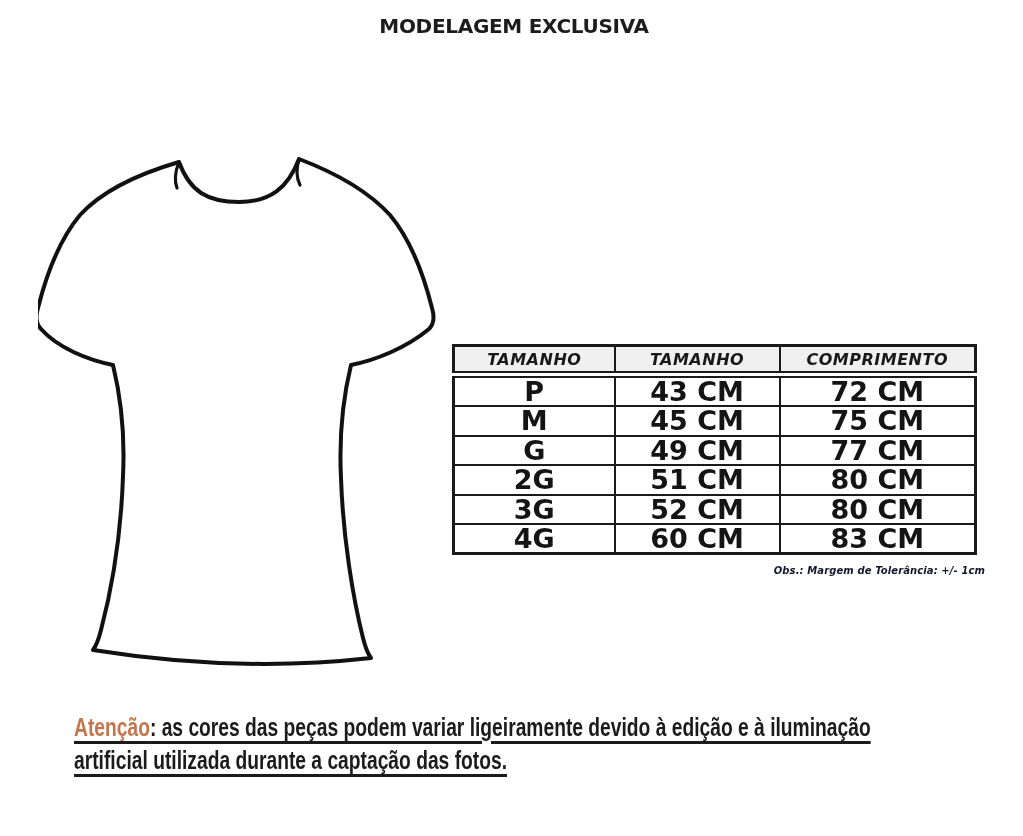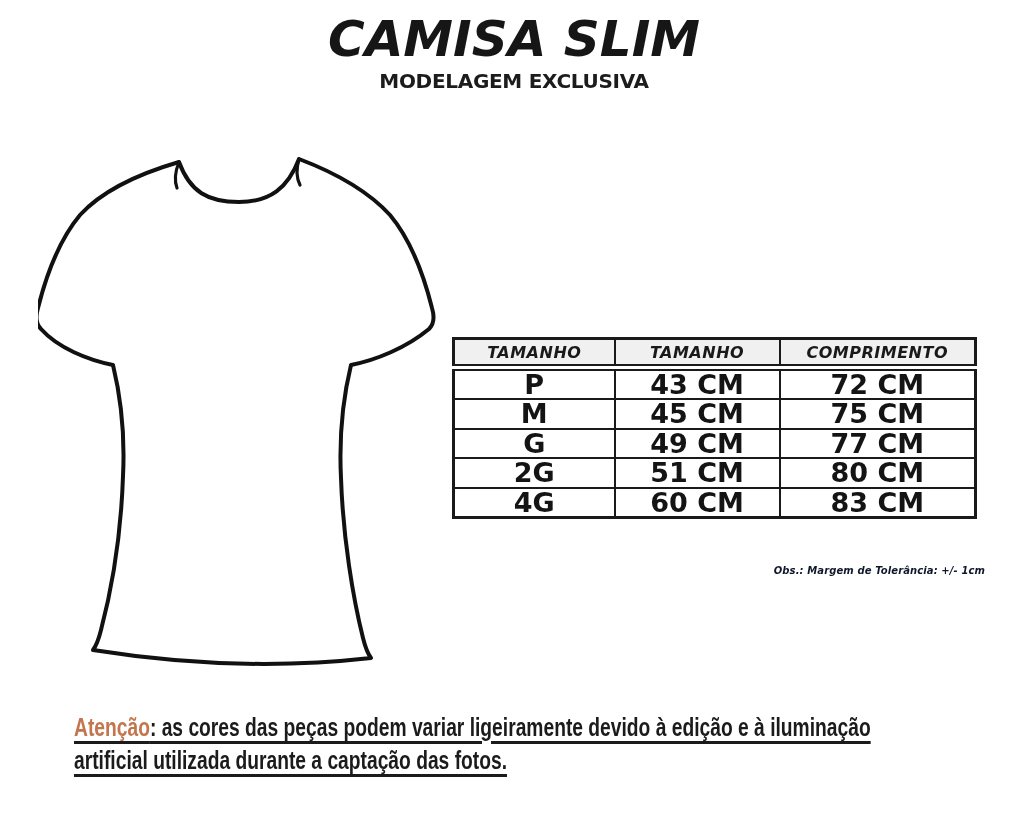--- a/index.html
+++ b/index.html
@@ -17,21 +17,21 @@
   .subtitle {
     margin-top: 2px;
     font-size: 20px; font-weight: bold; 
     letter-spacing: -0.3px; color: #1c1c1c;
   }
 
   .tshirt-wrap { position: absolute; left: 38px; top: 146px; width: 406px; height: 524px; }
   .tshirt-wrap svg { width: 100%; height: 100%; display: block; }
 
   .size-table {
-    position: absolute; left: 452px; top: 337px;
+    position: absolute; left: 452px; top: 344px;
     border-collapse: collapse;
     table-layout: fixed;
   }
   .size-table th, .size-table td {
     border: 2px solid #1a1a1a;
     text-align: center; vertical-align: middle;
     overflow: hidden; white-space: nowrap;
   }
   .size-table { border: 3px solid #1a1a1a; }
   .size-table th {
@@ -66,21 +66,20 @@
     text-decoration: underline;
     text-decoration-thickness: 3px;
     text-underline-offset: 5px;
   }
   .attention { color: #c3764e; }
 </style>
 </head>
 <body>
 
 <div class="page-header">
-  <div class="title">CAMISA SLIM</div>
   <div class="subtitle">MODELAGEM EXCLUSIVA</div>
 </div>
 
 <div class="tshirt-wrap">
   <svg viewBox="0 0 406 524" xmlns="http://www.w3.org/2000/svg">
     <path d="M 141,16
              C 152,46 170,56 201,56
              C 232,56 250,42 261,13
              C 298,27 330,45 352,69
              C 372,93 386,130 394,162
@@ -125,20 +124,25 @@
       <td>G</td>
       <td>49 CM</td>
       <td>77 CM</td>
     </tr>
     <tr>
       <td>2G</td>
       <td>51 CM</td>
       <td>80 CM</td>
     </tr>
     <tr>
+      <td>3G</td>
+      <td>52 CM</td>
+      <td>80 CM</td>
+    </tr>
+    <tr>
       <td>4G</td>
       <td>60 CM</td>
       <td>83 CM</td>
     </tr>
   </tbody>
 </table>
 
 <div class="tolerance-note">Obs.: Margem de Tolerância: +/- 1cm</div>
 
 <div class="footer-note">

